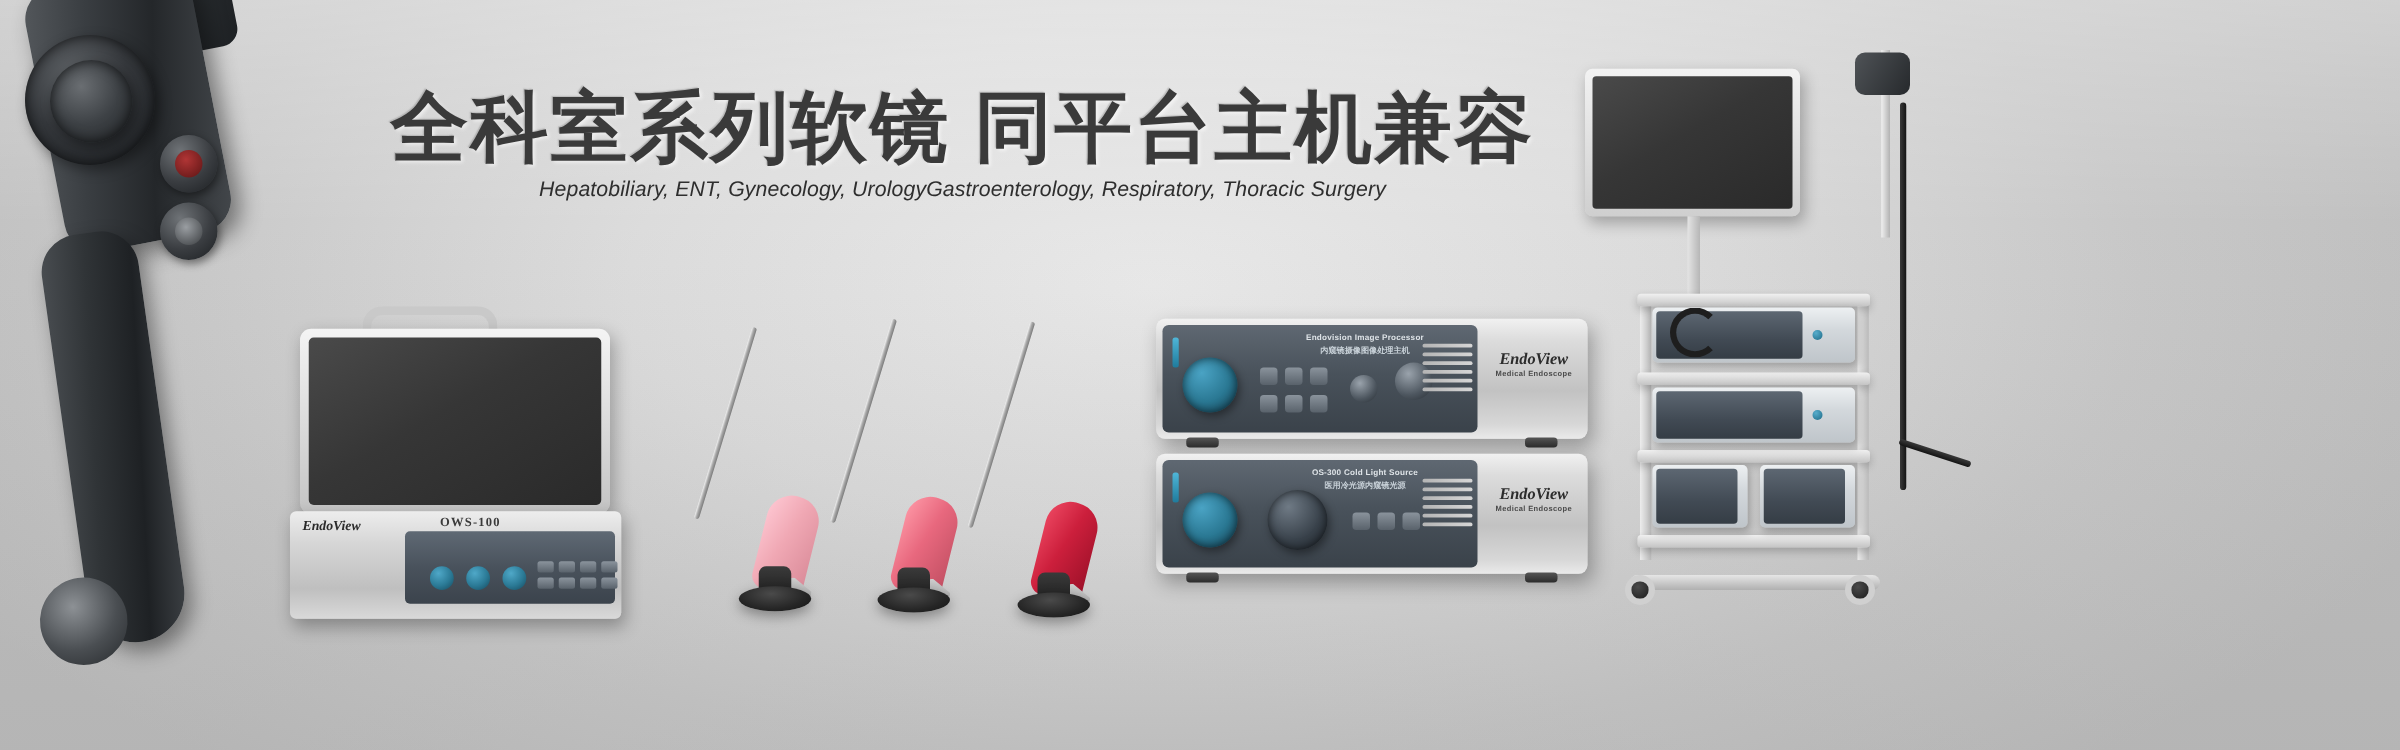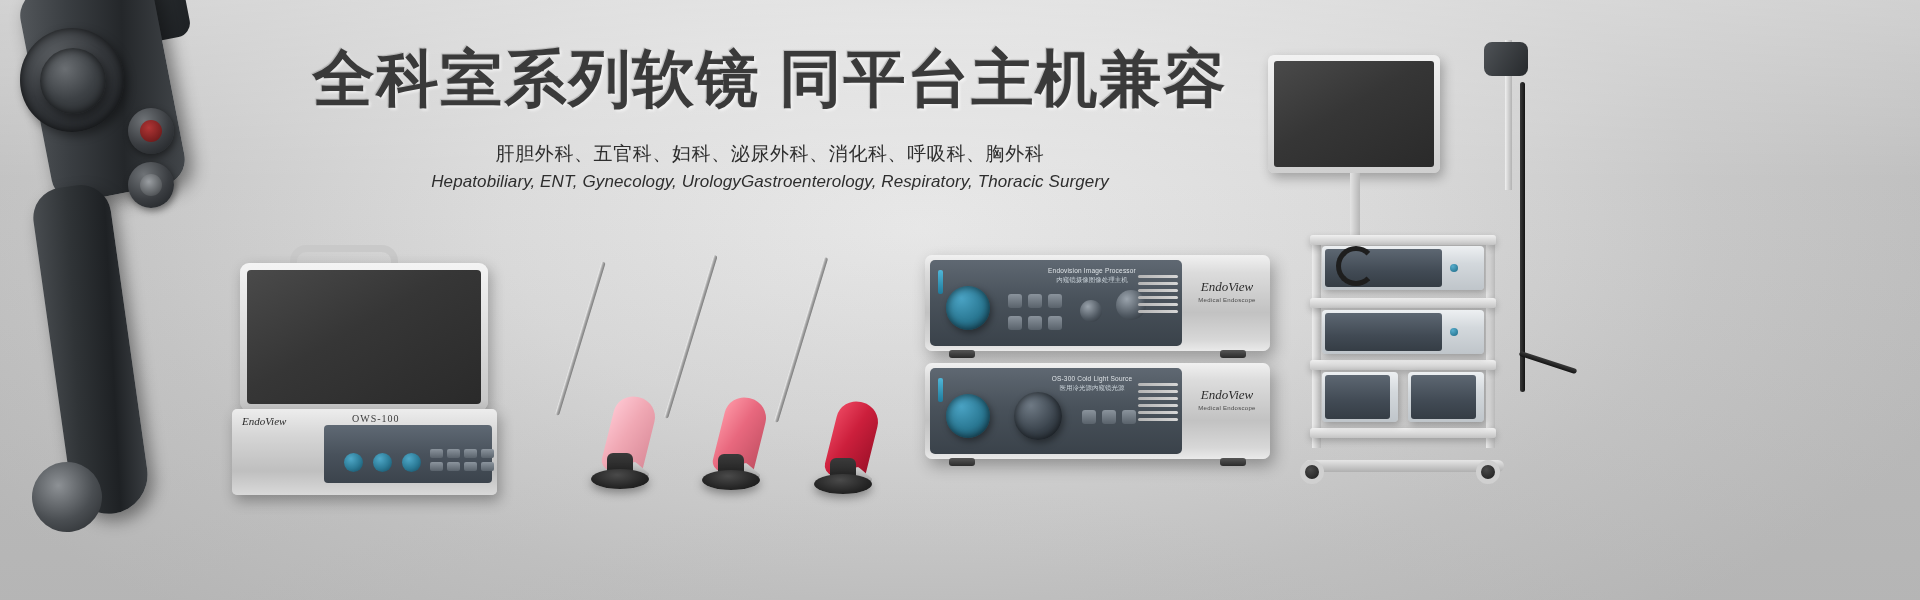--- a/index.html
+++ b/index.html
@@ -18,21 +18,21 @@
     overflow:hidden;
   }
   .banner::after{
     content:""; position:absolute; inset:0;
     background:linear-gradient(180deg, rgba(255,255,255,.30) 0%, rgba(255,255,255,0) 30%, rgba(150,150,150,.20) 100%);
     pointer-events:none;
   }
 
   
   .text-block{
-    position:absolute; left:0; top:44px; width:1540px;
+    position:absolute; left:0; top:68px; width:1540px;
     text-align:center; z-index:40;
   }
   .headline{
     font-size:62px; font-weight:bold; color:#3a3a3a;
     letter-spacing:2px; line-height:1.12;
     text-shadow:2px 2px 3px rgba(255,255,255,.55), -1px -1px 1px rgba(110,110,110,.35);
     white-space:pre;
   }
   .subheadline{
     margin-top:8px;
@@ -42,21 +42,21 @@
   .dept-cn{
     margin-top:28px;
     font-size:19px; color:#2e2e2e; letter-spacing:.6px;
   }
   .dept-en{
     margin-top:5px;
     font-size:17px; color:#2e2e2e; letter-spacing:.1px;font-style:italic;
   }
 
   
-  .dev{ position:absolute; }
+  .dev{ position:absolute;font-weight:bold; }
   .screen{ background:linear-gradient(150deg,#4a4a4a 0%,#363636 45%,#2a2a2a 100%); }
   .lbl{ position:absolute; color:#e8e8e8; font-family:"Liberation Serif", serif; }
 
   
   .scope-wrap{ left:-20px; top:-30px; width:330px; height:640px; z-index:25; }
   .scope-body{
     position:absolute; left:55px; top:10px; width:135px; height:215px;
     border-radius:26px;
     background:linear-gradient(100deg,#54585c 0%,#3a3e42 30%,#24272a 62%,#44484c 100%);
     transform:rotate(-11deg);
@@ -302,21 +302,20 @@
     <div class="wheel w1"></div>
     <div class="wheel w2"></div>
     <div class="knob k1"></div>
     <div class="knob k2"></div>
     <div class="scope-grip"></div>
     <div class="scope-tip"></div>
   </div>
 
   <div class="text-block">
     <div class="headline">全科室系列软镜 同平台主机兼容</div>
-    <div class="dept-cn">肝胆外科、五官科、妇科、泌尿外科、消化科、呼吸科、胸外科</div>
     <div class="dept-en">Hepatobiliary, ENT, Gynecology, UrologyGastroenterology, Respiratory, Thoracic Surgery</div>
   </div>
 
   <div class="dev mon-wrap">
     <div class="mon-handle"></div>
     <div class="mon-frame">
       <div class="mon-screen screen"></div>
     </div>
     <div class="mon-base">
       <div class="lbl brand-ows">EndoView</div>

